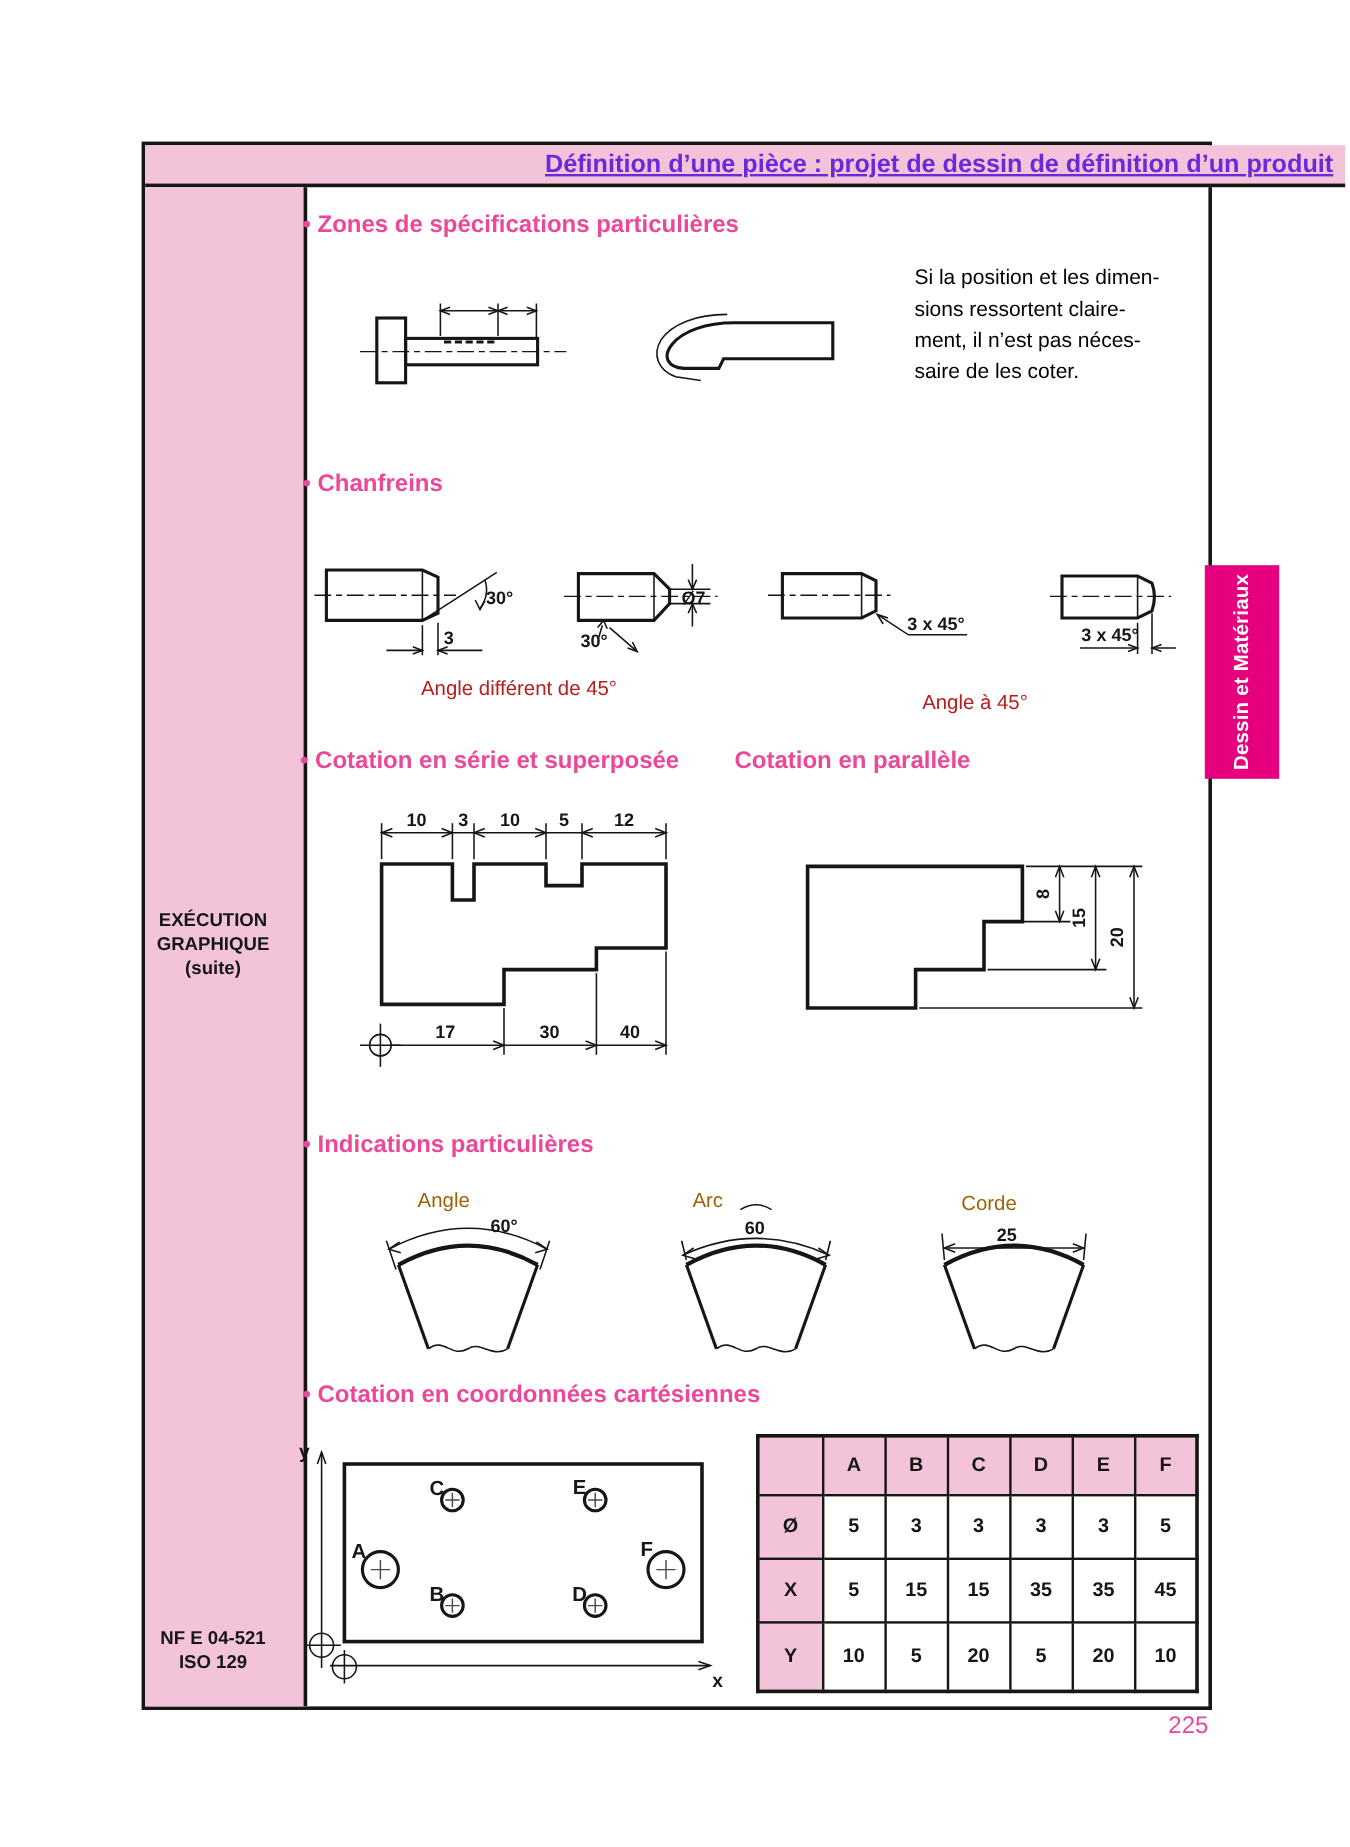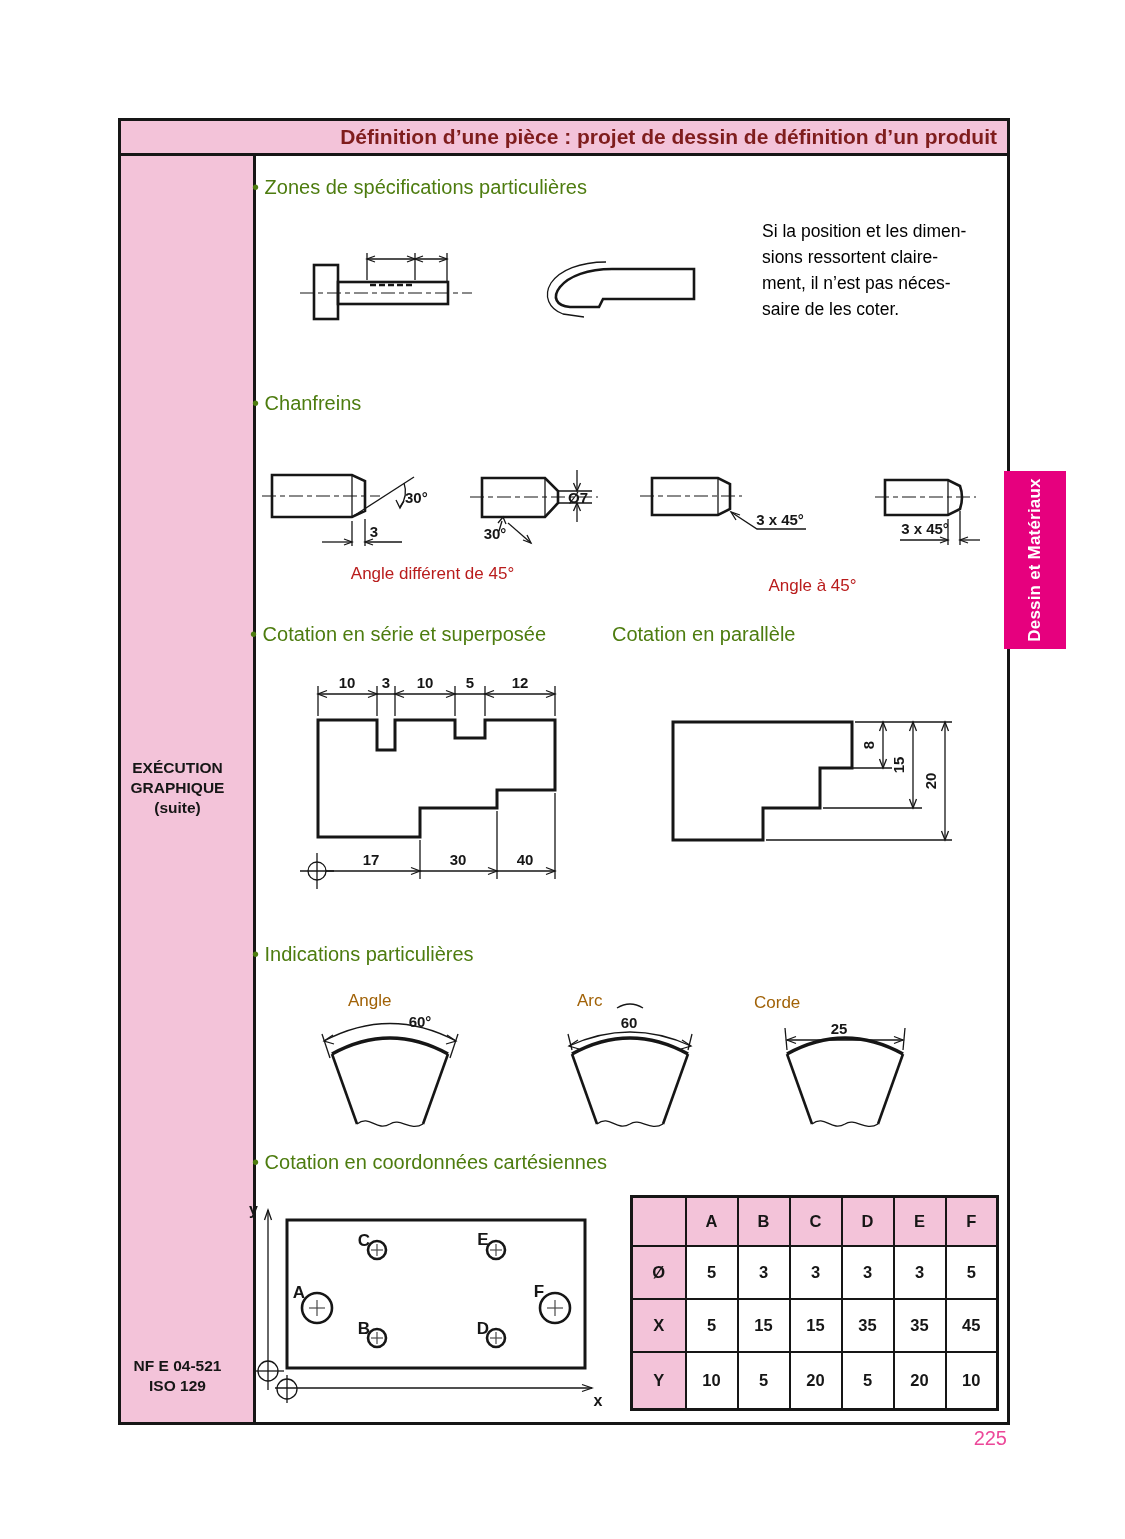--- a/index.html
+++ b/index.html
@@ -4,35 +4,35 @@
 <style>
   * { margin:0; padding:0; box-sizing:border-box; }
   html,body { background:#ffffff; }
   body {
     width:1125px; height:1539px; position:relative;
     font-family:"Liberation Sans", sans-serif; color:#1a1a1a;
   }
   .abs { position:absolute; }
   .frame { left:118px; top:118px; width:892px; height:1307px; border:3px solid #161616; }
   .titlebar {
-    left:121px; top:121px; width:886px; height:35px;
+    left:121px; top:121px; width:1000px; height:35px;
     background:#f3c3d9; border-bottom:3px solid #161616;
     display:flex; align-items:center; justify-content:flex-end;
-    padding-right:10px; font-weight:bold; font-size:21px; color:#7f1d1d;
+    padding-right:10px; font-weight:bold; font-size:21px; color:#6d28d9;text-decoration:underline;
   }
   .sidebar { left:121px; top:156px; width:135px; height:1266px; background:#f3c3d9; border-right:3px solid #161616; }
   .sb-block { position:absolute; left:0; width:113px; text-align:center; font-weight:bold; font-size:15.5px; line-height:20px; color:#161616; }
   .sb1 { top:602px; }
   .sb2 { top:1200px; }
   .side-tab {
     left:1004px; top:471px; width:62px; height:178px; background:#e6007e;
     display:flex; align-items:center; justify-content:center;
   }
   .side-tab span { transform:rotate(-90deg); white-space:nowrap; color:#ffffff; font-weight:bold; font-size:17px; letter-spacing:.2px; }
-  .mag-heading { font-weight:normal; font-size:20px; color:#4d7c0f; white-space:nowrap; }
+  .mag-heading { font-weight:bold; font-size:20px; color:#ec4899; white-space:nowrap; }
   .note { left:762px; top:218px; width:240px; font-size:17.5px; line-height:26px; color:#000000; text-align:justify; }
   .caption { font-size:17px; color:#b91c1c; text-align:center; }
   .dlabel { font-size:17px; color:#a16207; }
   .pagenum { left:958px; top:1427px; width:49px; text-align:right; font-size:20px; color:#ec4899; }
 
   svg text { font-family:"Liberation Sans", sans-serif; font-weight:bold; fill:#161616; }
   .t15 { font-size:15px; }
   .t16 { font-size:16px; }
   .t17 { font-size:17px; }
   .thick { stroke:#161616; stroke-width:2.6; fill:none; }
@@ -226,21 +226,21 @@
     <path class="thin" d="M941.5 731 L945 722 L948.5 731"></path>
     <path class="thin" d="M941.5 831 L945 840 L948.5 831"></path>
     <text class="t15" transform="translate(874 745) rotate(-90)" text-anchor="middle">8</text>
     <text class="t15" transform="translate(904 765) rotate(-90)" text-anchor="middle">15</text>
     <text class="t15" transform="translate(936 781) rotate(-90)" text-anchor="middle">20</text>
   </g>
 </svg>
 
 <div class="abs dlabel" style="left:348px; top:991px;">Angle</div>
 <div class="abs dlabel" style="left:577px; top:991px;">Arc</div>
-<div class="abs dlabel" style="left:754px; top:993px;">Corde</div>
+<div class="abs dlabel" style="left:801px; top:993px;">Corde</div>
 
 <svg class="abs" style="left:310px; top:995px;" width="610" height="140" viewBox="310 995 610 140">
   <g>
     <path d="M332 1054 Q390 1022 448 1054" stroke="#161616" stroke-width="3.5" fill="none"></path>
     <line class="thick" x1="332" y1="1054" x2="357" y2="1124"></line>
     <line class="thick" x1="448" y1="1054" x2="423" y2="1124"></line>
     <path class="thin" d="M357 1124 C370 1114 376 1132 390 1124 C400 1117 410 1132 423 1124"></path>
     <line class="thin" x1="330" y1="1058" x2="322" y2="1034"></line>
     <line class="thin" x1="450" y1="1058" x2="458" y2="1034"></line>
     <path class="thin" d="M324 1041 Q390 1006 456 1041"></path>

